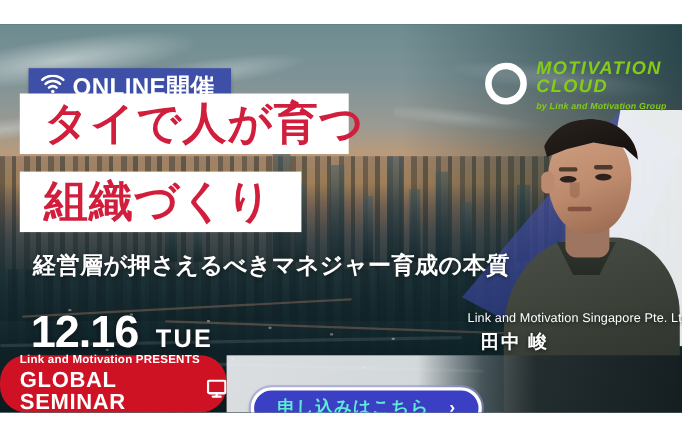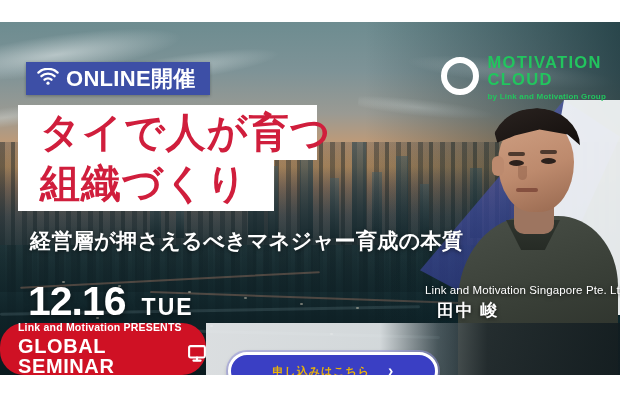--- a/index.html
+++ b/index.html
@@ -265,21 +265,21 @@
     background: #ffffff;
     color: #d01e3c;
     font-weight: 700;
     font-size: 40px;
     line-height: 54px;
     letter-spacing: 1px;
     white-space: nowrap;
     padding: 0 10px 0 22px;
     box-sizing: border-box;
   }
-  #title-line-1 { left: 18px; top: 83px;  width: 299px; height: 55px; }
+  #title-line-1 { left: 18px; top: 63px;  width: 299px; height: 55px; }
   #title-line-2 { left: 18px; top: 134px; width: 256px; height: 55px; }
 
   
   #subtitle {
     position: absolute;
     left: 30px;
     top: 205px;
     color: #ffffff;
     font-size: 21px;
     font-weight: 700;
@@ -323,21 +323,22 @@
   }
 
   
   #logo {
     position: absolute;
     right: 14px;
     top: 32px;
     display: flex;
     align-items: flex-start;
     gap: 9px;
-    color: #22c55e;
+    color: #84cc16;
+    font-style: italic;
   }
   .logo-ring {
     width: 26px; height: 26px;
     border: 6px solid #ffffff;
     border-radius: 50%;
     margin-top: 3px;
     flex: 0 0 auto;
   }
   #logo-line1, #logo-line2 {
     font-size: 16.5px;
@@ -420,22 +421,22 @@
     border-radius: 19px;
     box-sizing: border-box;
     display: flex;
     align-items: center;
     justify-content: center;
     gap: 18px;
     box-shadow: 0 0 0 2px rgba(150,150,220,.55), 0 2px 5px rgba(0,0,0,.35);
     cursor: pointer;
   }
   #cta-label {
-    color: #eab308;
-    font-size: 11px;
+    color: #5eead4;
+    font-size: 16px;
     font-weight: 700;
     letter-spacing: 1px;
     line-height: 1;
   }
   #cta-arrow {
     color: #ffffff;
     font-size: 16px;
     font-weight: 700;
     line-height: 1;
   }

